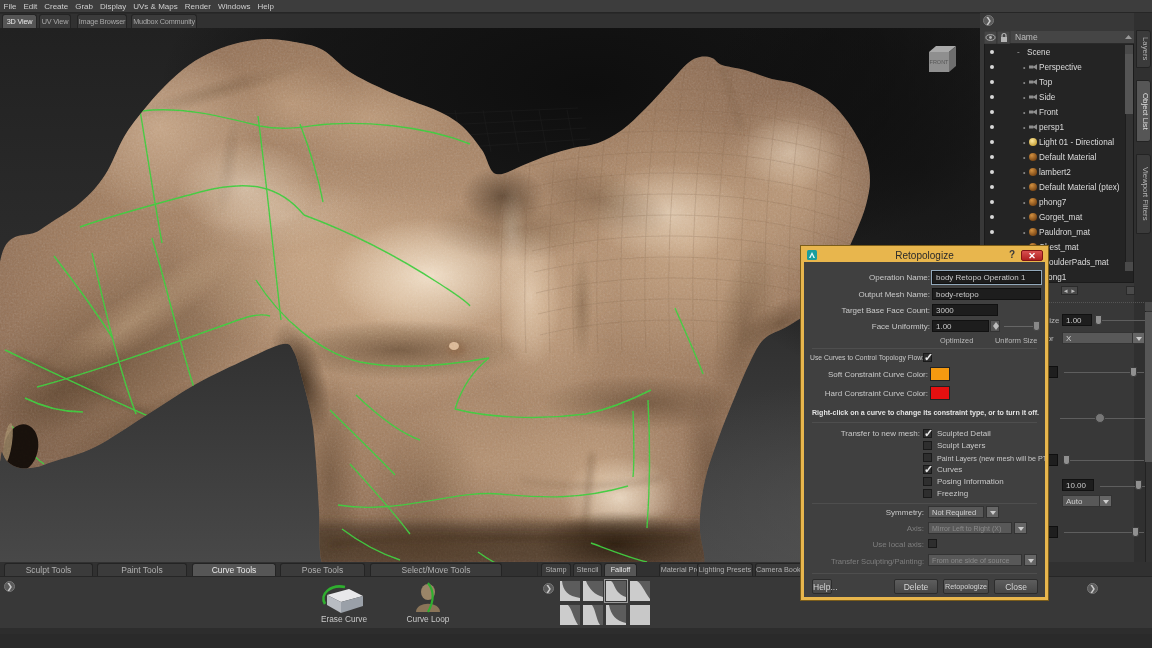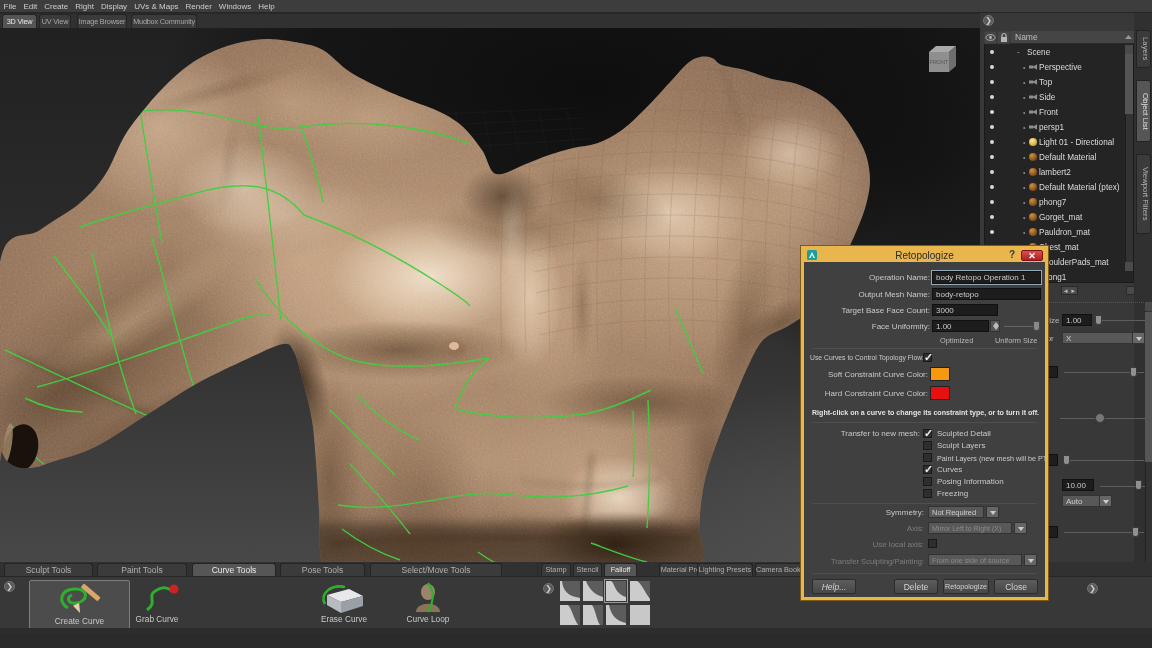--- a/index.html
+++ b/index.html
@@ -110,21 +110,21 @@
 .ddrop .arr::after { content:""; position:absolute; left:3px; top:4px;
   border-left:3px solid transparent; border-right:3px solid transparent;
   border-top:4px solid #ccc; }
 .dsep { position:absolute; left:8px; width:225px; height:1px; background:#343434;
   border-bottom:1px solid #4e4e4e; }
 </style>
 </head>
 <body>
 <div id="app">
 
-  <div id="menubar"><span>File</span><span>Edit</span><span>Create</span><span>Right</span><span>Display</span><span>UVs &amp; Maps</span><span>Render</span><span>Windows</span><span>Help</span></div>
+  <div id="menubar"><span>File</span><span>Edit</span><span>Create</span><span>Grab</span><span>Display</span><span>UVs &amp; Maps</span><span>Render</span><span>Windows</span><span>Help</span></div>
 
   <div id="viewtabs">
     <div class="vtab act" style="left:2px; width:35px;">3D View</div>
     <div class="vtab" style="left:39px; width:32px;">UV View</div>
     <div class="vtab" style="left:77px; width:50px;">Image Browser</div>
     <div class="vtab" style="left:131px; width:66px;">Mudbox Community</div>
   </div>
 
   <div id="viewport"><svg width="980" height="534" viewBox="0 0 980 534">
 <defs>
@@ -484,35 +484,20 @@
     <div class="ttab" style="left:573px; width:29px;">Stencil</div>
     <div class="ttab act" style="left:604px; width:33px;">Falloff</div>
     <div class="ttab" style="left:659px; width:56px;">Material Presets</div>
     <div class="ttab" style="left:697px; width:56px;">Lighting Presets</div>
     <div class="ttab" style="left:755px; width:50px;">Camera Bookmarks</div>
   </div>
 
   <div style="position:absolute; left:537px; top:563px; width:1px; height:65px; background:#2a2a2a;"></div>
   <div id="tooltray">
 <div class="circbtn" style="left:4px; top:4px;">❯</div>
-<div class="toolbox sel" style="left:29px; width:101px; height:49px; top:3px;">
-  <svg width="101" height="34" style="position:absolute;left:0;top:1px;">
-    <path d="M 38,26 C 28,20 30,8 44,7 C 60,6 58,20 46,21 C 38,22 36,16 42,13" stroke="#2fae2f" stroke-width="3" fill="none"></path>
-    <rect x="50" y="8" width="22" height="5" rx="1" transform="rotate(40 61 10)" fill="#d8a86a"></rect>
-    <polygon points="47,21 54,28 44,27" fill="#e8d0a8" transform="rotate(40 48 24)"></polygon>
-  </svg>
-  <div class="tlabel" style="font-size:8.3px;">Create Curve</div>
-</div>
-<div class="toolbox" style="left:117px; width:80px;">
-  <svg width="80" height="32" style="position:absolute;left:0;top:3px;">
-    <path d="M 30,28 C 42,20 28,14 40,8 C 46,4 52,6 55,9" stroke="#2fae2f" stroke-width="3" fill="none"></path>
-    <circle cx="57" cy="7" r="4.5" fill="#cc2222"></circle>
-  </svg>
-  <div class="tlabel" style="font-size:8.3px;">Grab Curve</div>
-</div>
 <div class="toolbox" style="left:301px; width:86px;">
   <svg width="86" height="32" style="position:absolute;left:0;top:3px;">
     <polygon points="26,13 48,7 62,14 40,20" fill="#e8e8ea"></polygon>
     <polygon points="26,13 40,20 40,31 26,23" fill="#b8bcc2"></polygon>
     <polygon points="40,20 62,14 62,24 40,31" fill="#9aa0a8"></polygon>
     <path d="M 24,22 C 18,12 30,2 44,5" stroke="#2fae2f" stroke-width="2.6" fill="none"></path>
   </svg>
   <div class="tlabel" style="font-size:8.3px;">Erase Curve</div>
 </div>
 <div class="toolbox" style="left:388px; width:80px;">
@@ -634,19 +619,19 @@
       </div>
 <div class="dlabel" style="left:20px; top:291px; width:100px; color:#7e7e7e;">Use local axis:</div>
 <div class="chk" style="left:124px; top:290px;"></div>
 <div class="dlabel" style="left:6px; top:308px; width:114px; color:#7e7e7e; font-size:7.6px;">Transfer Sculpting/Painting:</div>
 <div class="ddrop" style="left:124px; top:305px; width:94px; color:#8a8a8a; font-size:7.2px;">From one side of source</div>
 <div class="ddrop" style="left:220px; top:305px; width:13px;">
         <span class="arr"></span>
       </div>
 <div class="dsep" style="top:324px;"></div>
 
-<div class="dbtn" style="left:8px; top:330px; width:44px;font-style:italic;">Help...</div>
+<div class="dbtn" style="left:8px; top:330px; width:20px;">Help...</div>
 <div class="dbtn" style="left:90px; top:330px; width:44px;">Delete</div>
 <div class="dbtn" style="left:139px; top:330px; width:46px; font-size:7.2px;">Retopologize</div>
 <div class="dbtn" style="left:190px; top:330px; width:44px;">Close</div>
 </div>
 
 </div>
 
 </body></html>

